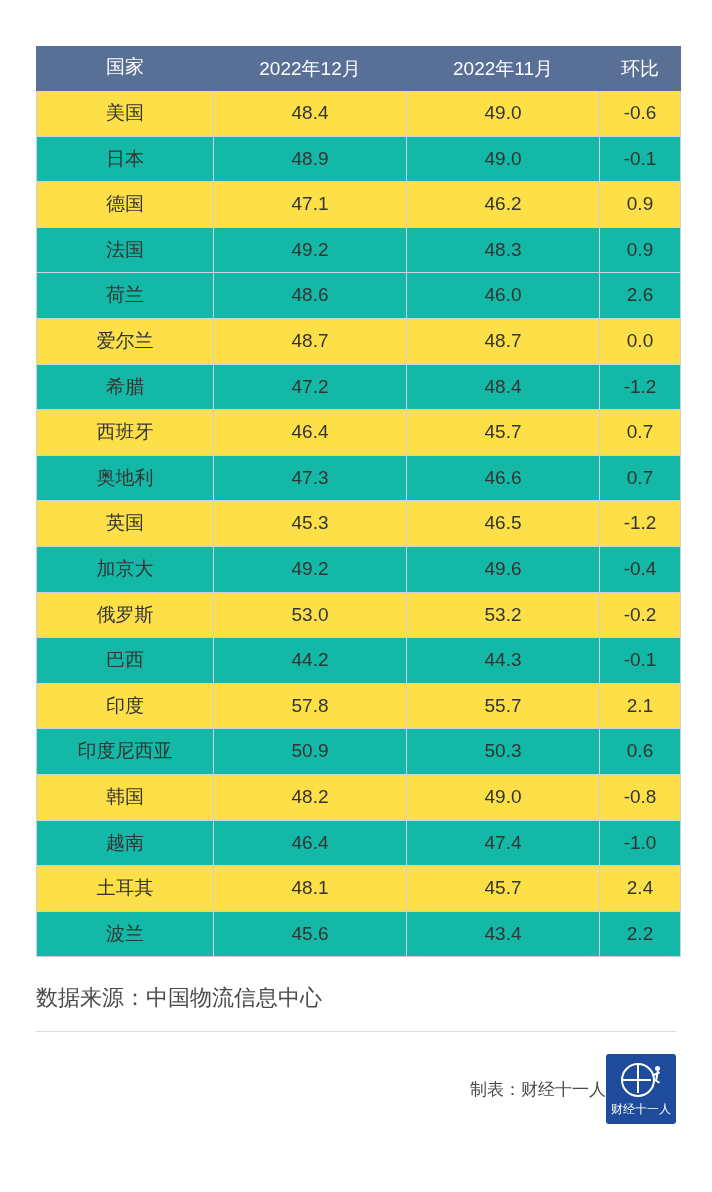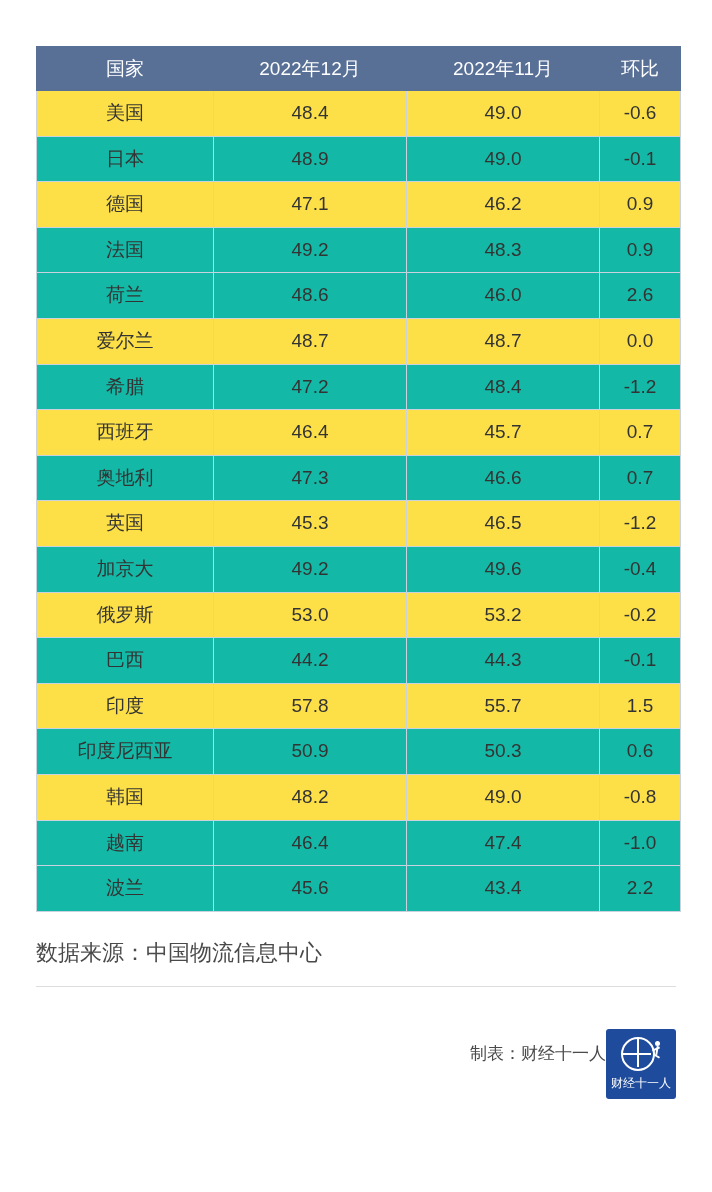--- a/index.html
+++ b/index.html
@@ -38,21 +38,21 @@
     color: #333333;
   }
   table.pmi-table thead th {
     background: #586f96;
     color: #ffffff;
     font-size: 19px;
     border: 1px solid #586f96;
     height: 43px;
     line-height: 43px;
   }
-  table.pmi-table thead th.col-country { width: 176px; }
+  table.pmi-table thead th.col-country { width: 176px; font-family: Liberation Mono, monospace; }
   table.pmi-table thead th.col-dec { width: 192px; }
   table.pmi-table thead th.col-nov { width: 192px; }
   table.pmi-table thead th.col-chg { width: 80px; }
   table.pmi-table tbody tr.odd td {
     background: #fde047;
   }
   table.pmi-table tbody tr.even td {
     background: #14b8a6;
   }
   .footer {
@@ -83,21 +83,20 @@
     width: 70px;
     height: 70px;
     background: #1e4b9c;
     border-radius: 3px;
     position: relative;
     display: flex;
     flex-direction: column;
     align-items: center;
     justify-content: center;
     overflow: hidden;
-    margin-top: 20px;
   }
   .logo .globe {
     width: 30px;
     height: 30px;
     border-radius: 50%;
     border: 2px solid #ffffff;
     position: relative;
     margin-top: 2px;
     margin-left: -6px;
   }
@@ -247,39 +246,45 @@
       <tr class="even">
         <td>巴西</td>
         <td>44.2</td>
         <td>44.3</td>
         <td>-0.1</td>
       </tr>
       <tr class="odd">
         <td>印度</td>
         <td>57.8</td>
         <td>55.7</td>
-        <td>1.5</td>
+        <td>2.1</td>
       </tr>
       <tr class="even">
         <td>印度尼西亚</td>
         <td>50.9</td>
         <td>50.3</td>
         <td>0.6</td>
       </tr>
       <tr class="odd">
         <td>韩国</td>
         <td>48.2</td>
         <td>49.0</td>
         <td>-0.8</td>
       </tr>
       <tr class="even">
         <td>越南</td>
         <td>46.4</td>
         <td>47.4</td>
         <td>-1.0</td>
+      </tr>
+      <tr class="odd">
+        <td>土耳其</td>
+        <td>48.1</td>
+        <td>45.7</td>
+        <td>2.4</td>
       </tr>
       <tr class="even">
         <td>波兰</td>
         <td>45.6</td>
         <td>43.4</td>
         <td>2.2</td>
       </tr>
     </tbody>
   </table>
 

